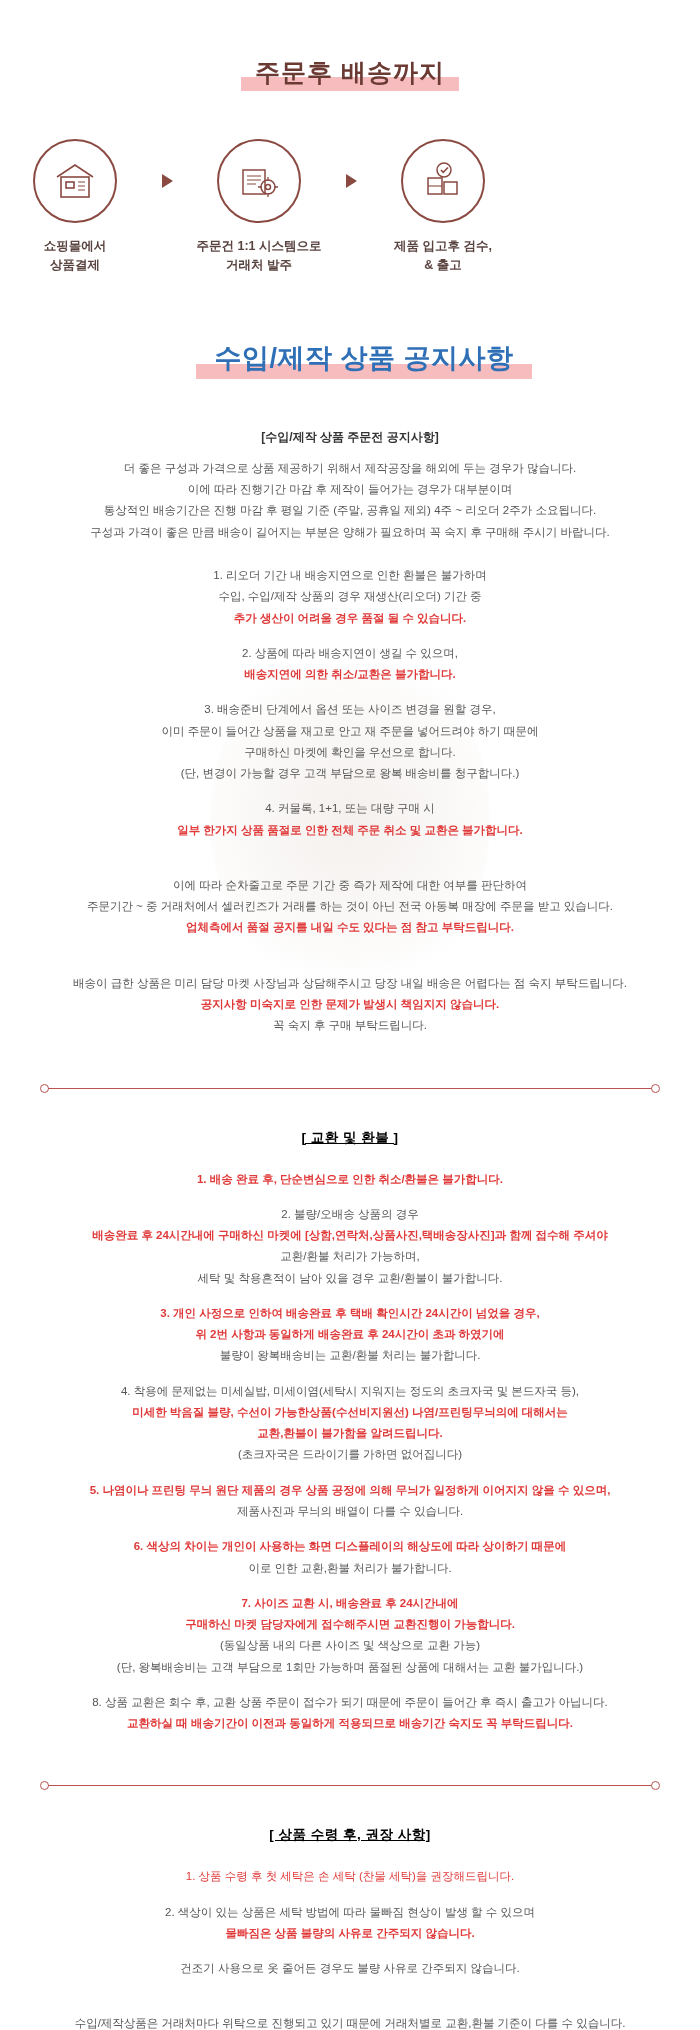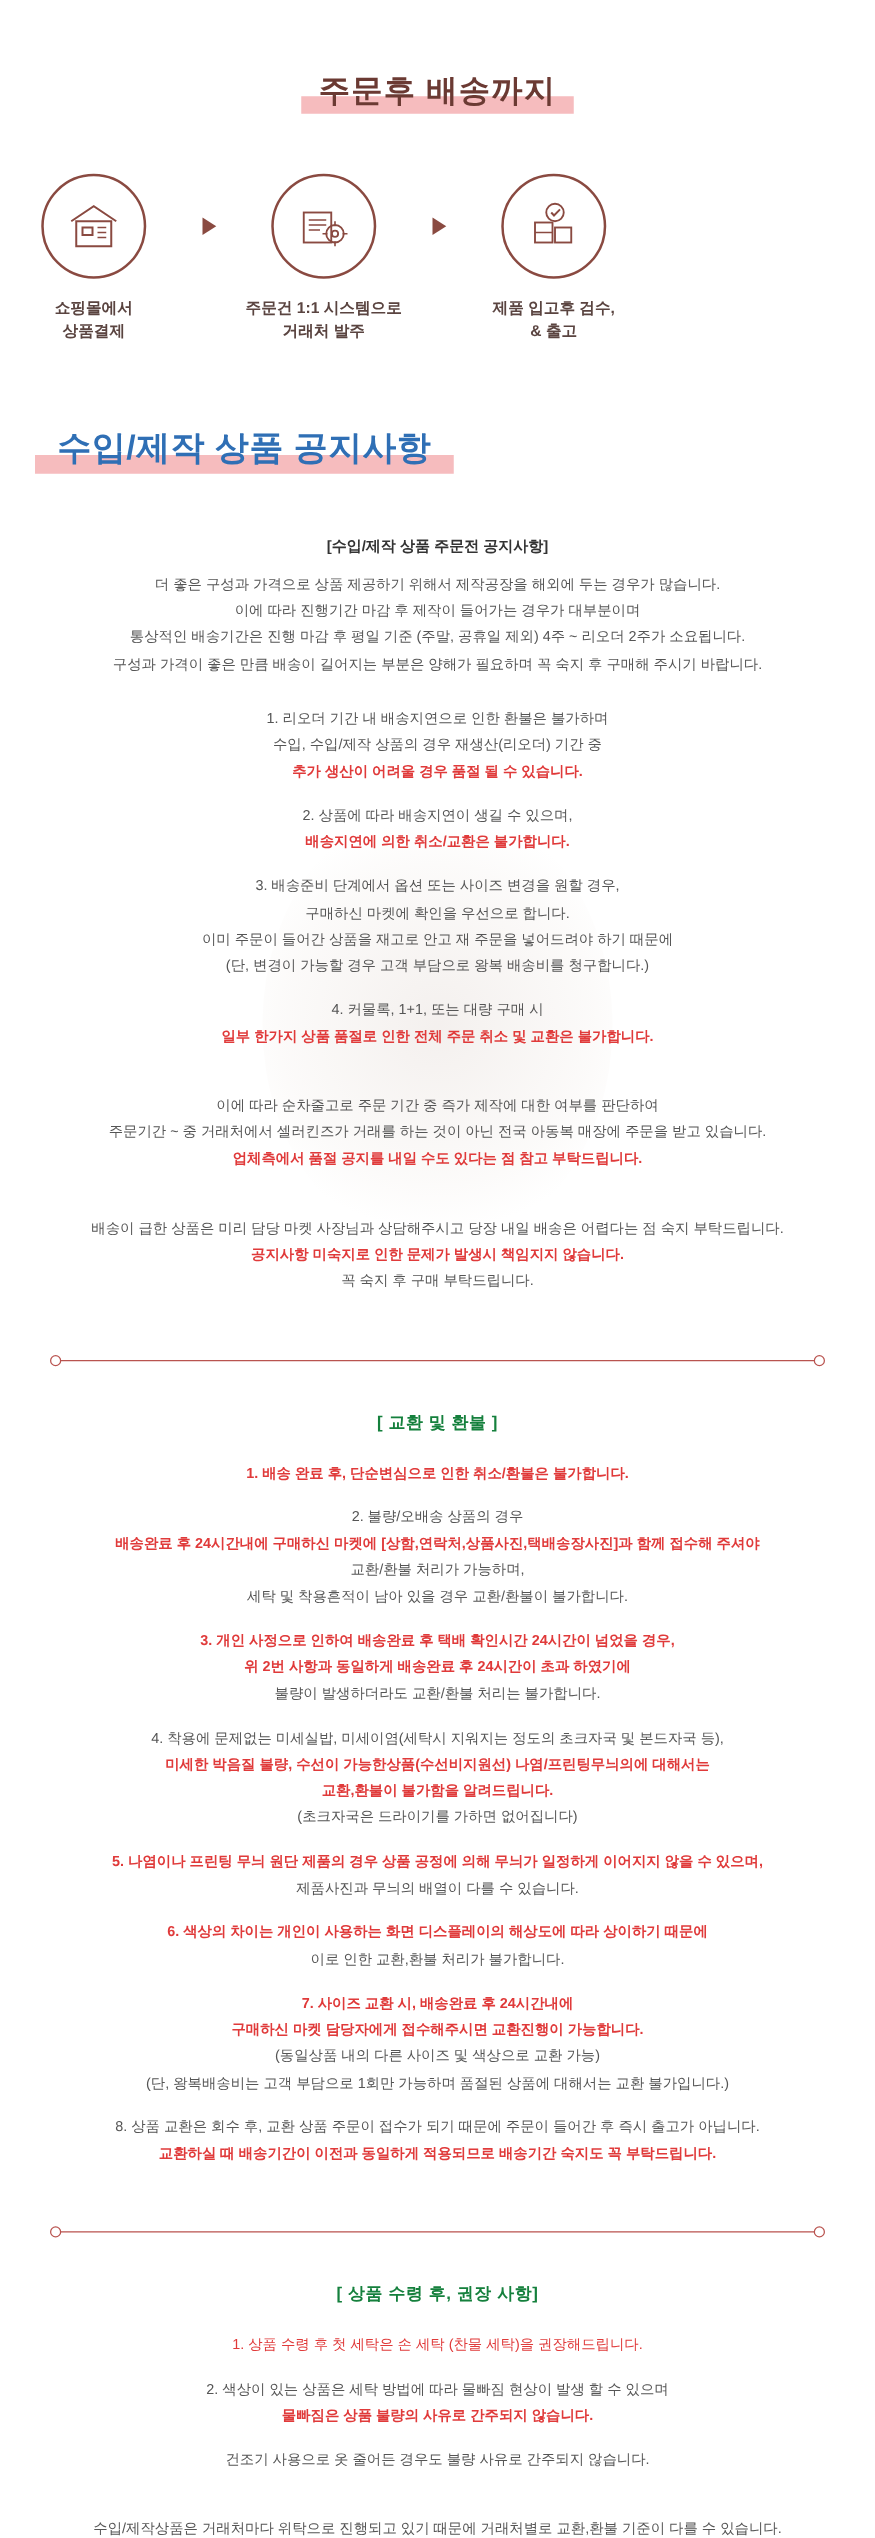--- a/index.html
+++ b/index.html
@@ -100,20 +100,21 @@
   .tri {
     width: 0;
     height: 0;
     border-left: 11px solid #8a4a41;
     border-top: 7px solid transparent;
     border-bottom: 7px solid transparent;
   }
 
   
   .section-title-wrap {
+    text-align: center;
     margin-top: 62px;
     margin-left: 28px;
   }
   .section-title {
     display: inline-block;
     position: relative;
     font-size: 27px;
     font-weight: bold;
     color: #2f6fb5;
     padding: 2px 18px 4px;
@@ -177,22 +178,23 @@
     box-sizing: border-box;
   }
   .divider .dot.l { left: 0; }
   .divider .dot.r { right: 0; }
 
   
   .bracket-head {
     text-align: center;
     font-size: 13.5px;
     font-weight: bold;
-    color: #15803d;
+    color: #000000;
     letter-spacing: 0.5px;
+    text-decoration: underline;
   }
 </style>
 </head>
 <body>
 
 <div class="page">
   <div class="watermark"></div>
 
   <div class="content">
 
@@ -292,22 +294,22 @@
 
       <div>
         <div>2. 상품에 따라 배송지연이 생길 수 있으며,</div>
         <div class="red">배송지연에 의한 취소/교환은 불가합니다.</div>
       </div>
 
       <div class="gap-s"></div>
 
       <div>
         <div>3. 배송준비 단계에서 옵션 또는 사이즈 변경을 원할 경우,</div>
+        <div>이미 주문이 들어간 상품을 재고로 안고 재 주문을 넣어드려야 하기 때문에</div>
         <div>구매하신 마켓에 확인을 우선으로 합니다.</div>
-        <div>이미 주문이 들어간 상품을 재고로 안고 재 주문을 넣어드려야 하기 때문에</div>
         <div>(단, 변경이 가능할 경우 고객 부담으로 왕복 배송비를 청구합니다.)</div>
       </div>
 
       <div class="gap-s"></div>
 
       <div>
         <div>4. 커물록, 1+1, 또는 대량 구매 시</div>
         <div class="red">일부 한가지 상품 품절로 인한 전체 주문 취소 및 교환은 불가합니다.</div>
       </div>
 
@@ -355,21 +357,21 @@
         <div class="red">배송완료 후 24시간내에 구매하신 마켓에 [상함,연락처,상품사진,택배송장사진]과 함께 접수해 주셔야</div>
         <div>교환/환불 처리가 가능하며,</div>
         <div>세탁 및 착용흔적이 남아 있을 경우 교환/환불이 불가합니다.</div>
       </div>
 
       <div class="gap-s"></div>
 
       <div>
         <div class="red">3. 개인 사정으로 인하여 배송완료 후 택배 확인시간 24시간이 넘었을 경우,</div>
         <div class="red">위 2번 사항과 동일하게 배송완료 후 24시간이 초과 하였기에</div>
-        <div>불량이 발생하더라도 교환/환불 처리는 불가합니다.</div>
+        <div>불량이 왕복배송비는 교환/환불 처리는 불가합니다.</div>
       </div>
 
       <div class="gap-s"></div>
 
       <div>
         <div>4. 착용에 문제없는 미세실밥, 미세이염(세탁시 지워지는 정도의 초크자국 및 본드자국 등),</div>
         <div class="red">미세한 박음질 불량, 수선이 가능한상품(수선비지원선) 나염/프린팅무늬의에 대해서는</div>
         <div class="red">교환,환불이 불가함을 알려드립니다.</div>
         <div>(초크자국은 드라이기를 가하면 없어집니다)</div>
       </div>

